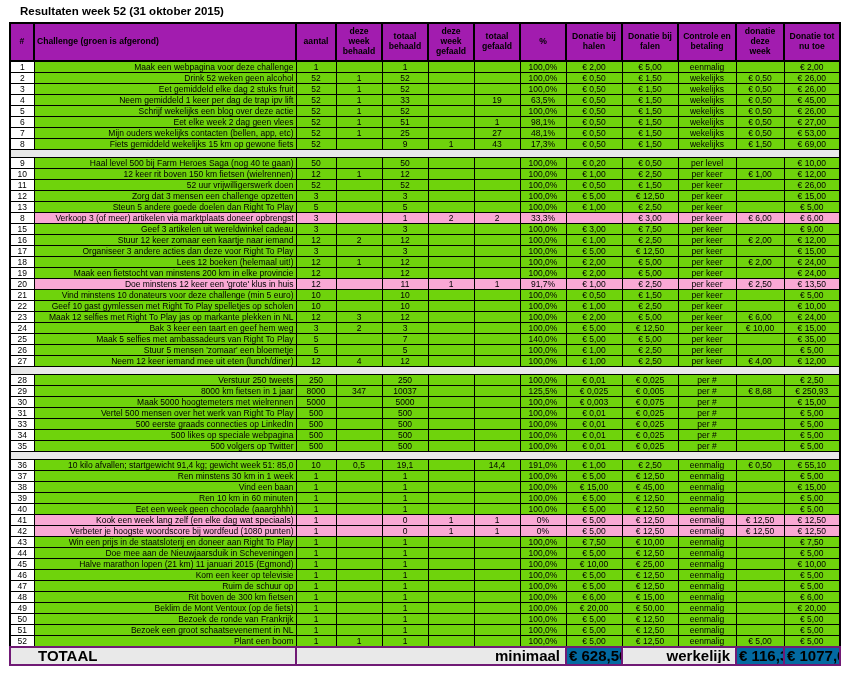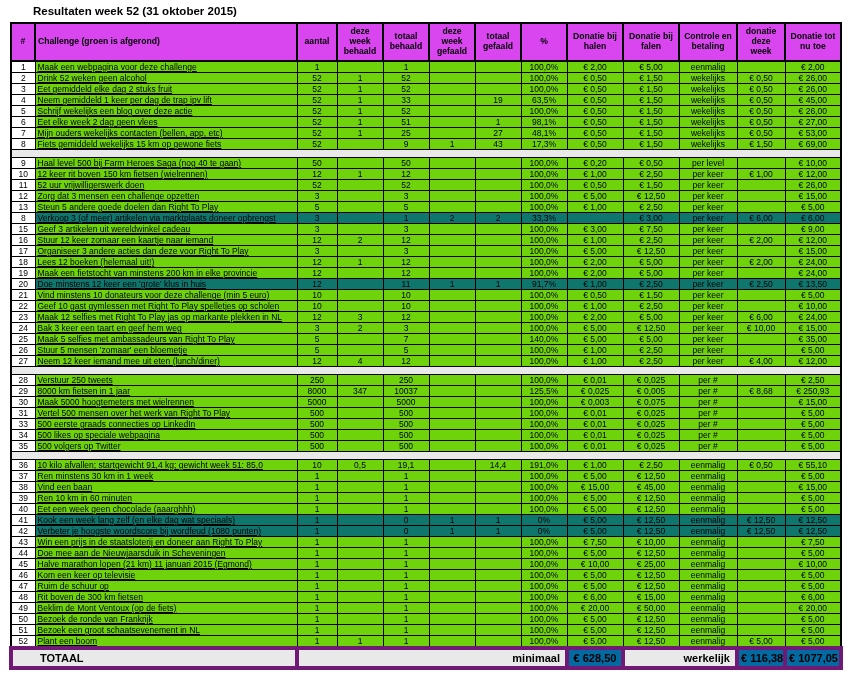--- a/index.html
+++ b/index.html
@@ -1,28 +1,28 @@
 <!DOCTYPE html>
 <html><head>
 <meta charset="utf-8">
 <style>
   html,body{margin:0;padding:0;background:#fff;}
   body{width:848px;height:675px;overflow:hidden;font-family:"Liberation Sans",sans-serif;color:#000;}
   .page{position:relative;width:848px;height:675px;background:#fff;}
-  .title{position:absolute;left:33px;top:5px;font-size:11.5px;font-weight:bold;white-space:nowrap;}
+  .title{position:absolute;left:20px;top:5px;font-size:11.5px;font-weight:bold;white-space:nowrap;}
   table{position:absolute;left:9px;top:22px;width:830px;border-collapse:collapse;table-layout:fixed;border:2px solid #000;}
-  th{border:2px solid #000;background:#d946ef;font-size:8.6px;font-weight:bold;text-align:center;vertical-align:middle;padding:1px 2px;line-height:1.15;height:34px;}
+  th{border:2px solid #000;background:#a21caf;font-size:8.6px;font-weight:bold;text-align:center;vertical-align:middle;padding:1px 2px;line-height:1.15;height:34px;}
   th.ch{text-align:left;}
   td{border:1px solid #000;font-size:8.5px;padding:0 2px;height:10px;line-height:10px;text-align:center;vertical-align:middle;overflow:hidden;white-space:nowrap;}
-  td.challenge{text-align:left;text-decoration:underline;}
+  td.challenge{text-align:right;}
   tr.g td.bg{background:#6FD30C;}
-  tr.r td.bg{background:#0f766e;}
+  tr.r td.bg{background:#f9a8d4;}
   td.numcol{background:#fff;}
   td.gap{background:#E9E9E9;height:7px;border-left:2px solid #000;border-right:2px solid #000;padding:0;}
-  tr.total td{border:4px solid #701a75;background:#E9E9E9;font-weight:bold;font-size:11px;height:16px;line-height:16px;}
+  tr.total td{border:2px solid #701a75;background:#E9E9E9;font-weight:bold;font-size:15px;height:16px;line-height:16px;}
   tr.total td.val{background:#0369a1;}
   tr.total td.lab-left{text-align:left;padding-left:27px;}
   tr.total td.lab-right{text-align:right;padding-right:5px;border-radius:6px;}
 </style>
 </head>
 <body>
 
 <div class="page">
   <div class="title">Resultaten week 52 (31 oktober 2015)</div>
   <table>

